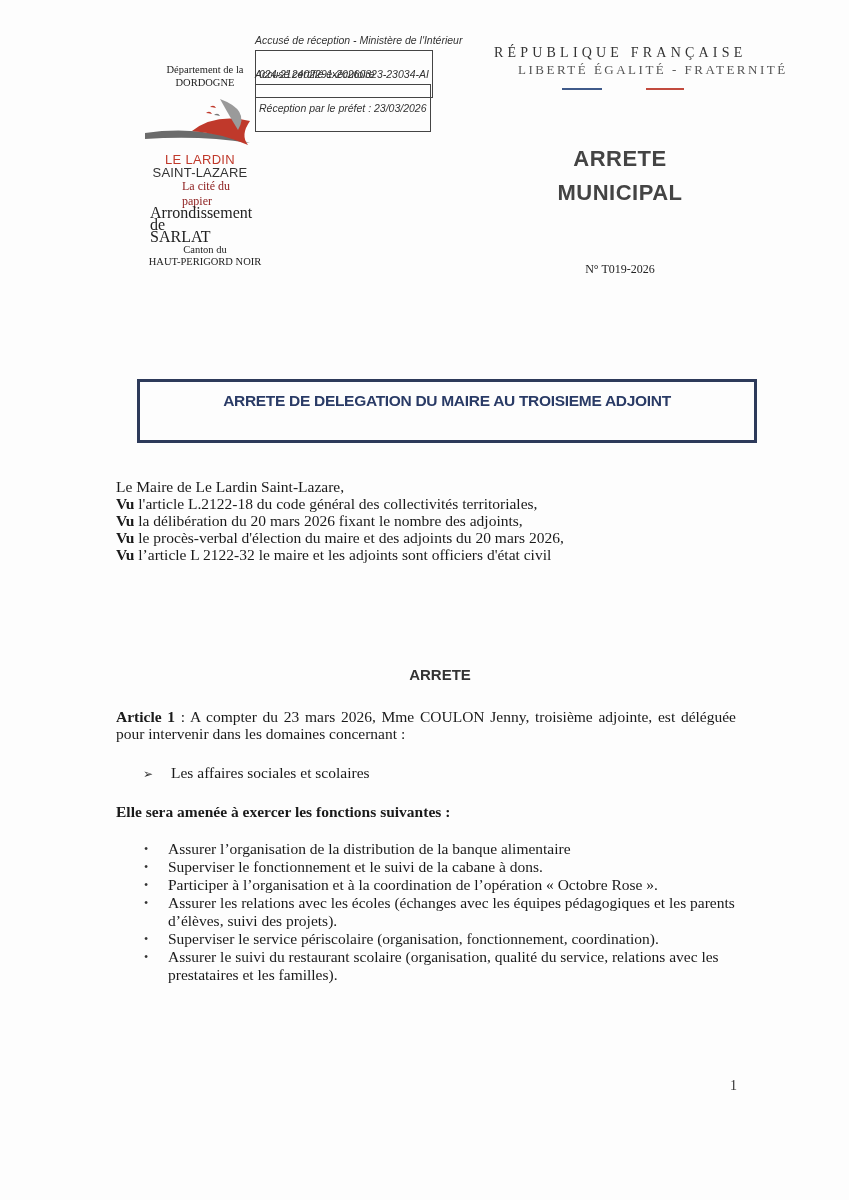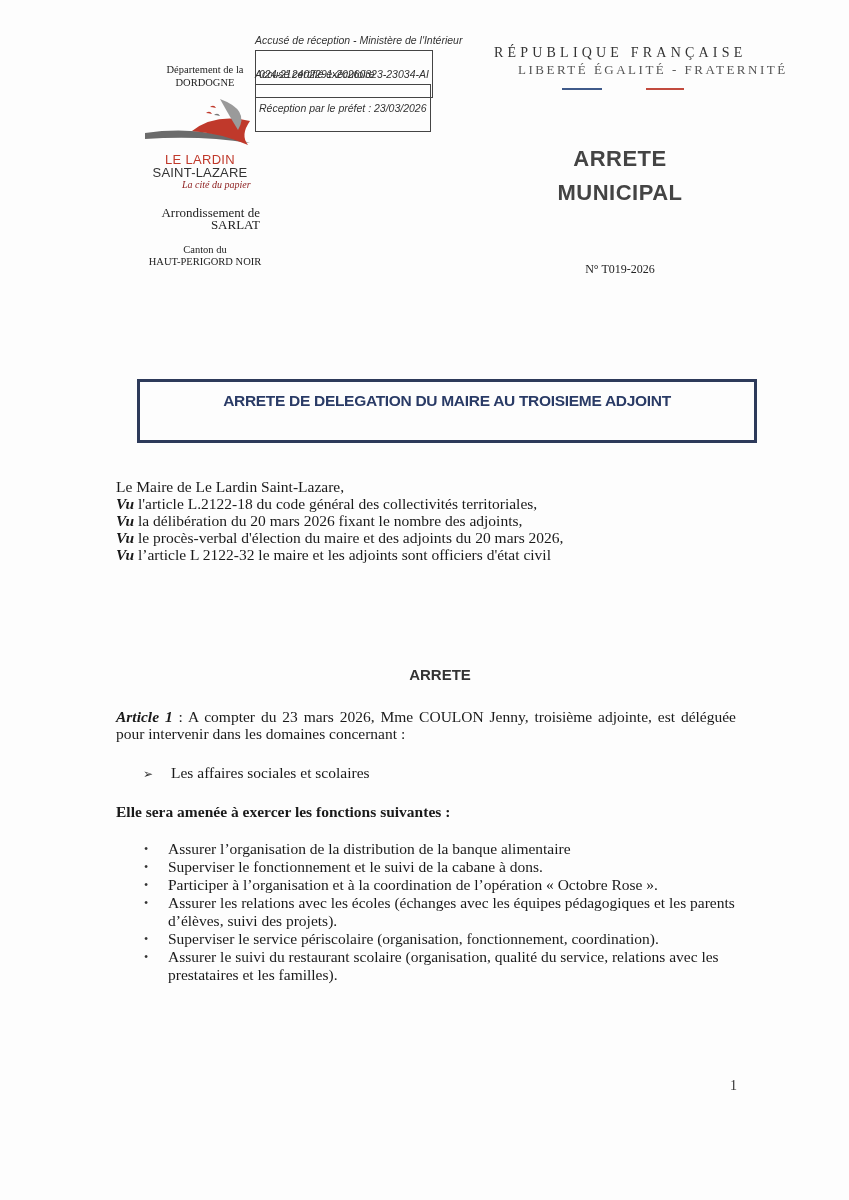--- a/index.html
+++ b/index.html
@@ -6,22 +6,22 @@
   body { width: 849px; height: 1200px; position: relative; overflow: hidden; color: #1a1a1a; }
   .page { position: absolute; left: 0; top: 0; width: 849px; height: 1200px; background: #fdfdfd; }
   .serif { font-family: "Liberation Serif", "DejaVu Serif", serif; }
   .sans { font-family: "Liberation Sans", "DejaVu Sans", sans-serif; }
 
   
   .dept { position: absolute; left: 150px; top: 63px; width: 110px; text-align: center; font-size: 10.5px; line-height: 13px; color: #222; }
   .logo { position: absolute; left: 140px; top: 95px; width: 125px; height: 95px; }
   .logo-text1 { position: absolute; left: 140px; top: 152px; width: 120px; text-align: center; font-size: 13px; color: #c0392b; letter-spacing: 0.3px; }
   .logo-text2 { position: absolute; left: 140px; top: 165px; width: 120px; text-align: center; font-size: 13px; color: #333; letter-spacing: 0.2px; }
-  .logo-tag { position: absolute; left: 182px; top: 179px; width: 80px; font-size: 10px; font-style: italic; color: #8b1a1a; }
-  .arrond { position: absolute; left: 150px; top: 207px; width: 110px; text-align: right; font-size: 13px; line-height: 12px; color: #222; }
+  .logo-tag { position: absolute; left: 182px; top: 179px; width: 80px; font-size: 12px; color: #8b1a1a; }
+  .arrond { position: absolute; left: 150px; top: 207px; width: 110px; text-align: left; font-size: 16px; line-height: 12px; color: #222; }
   .canton { position: absolute; left: 140px; top: 244px; width: 130px; text-align: center; font-size: 10.5px; line-height: 12px; color: #222; }
 
   
   .stamp { position: absolute; left: 255px; top: 32px; font-size: 10.5px; color: #333; }
   .stamp-line { height: 17px; line-height: 17px; white-space: nowrap; font-style: italic; }
   .stamp-box { display: inline-block; border: 1px solid #444; padding: 16px 3px; height: 14px; line-height: 14px; margin: 1px 0 1px 0; }
 
   
   .rf { position: absolute; left: 494px; top: 45px; font-size: 14px; letter-spacing: 4.2px; color: #333; }
   .rf-motto { position: absolute; left: 518px; top: 62px; font-size: 13px; letter-spacing: 2.5px; color: #555; }
@@ -35,21 +35,21 @@
 
   
   .subject-box { position: absolute; left: 137px; top: 379px; width: 614px; height: 58px; border: 3px solid #2d3a5a; }
   .subject-text { position: absolute; left: 0; right: 0; top: 10px; text-align: center; font-size: 15.5px; font-weight: bold; color: #2a3b66; letter-spacing: -0.3px; }
 
   
   .body { position: absolute; left: 116px; width: 620px; font-size: 15.5px; line-height: 17px; color: #1a1a1a; }
   .preamble { top: 478px; }
   .preamble p { margin: 0; }
   .justify { text-align: justify; }
-  b { font-weight: bold; font-style: italic; }
+  b { font-weight: bold; }
 
   .arrete-heading { position: absolute; left: 380px; top: 666px; width: 120px; text-align: center; font-size: 15px; font-weight: bold; color: #333; }
 
   .article { top: 708px; }
   .article p { margin: 0; }
 
   .domain { position: absolute; left: 143px; top: 764px; font-size: 15.5px; }
   .domain .arrow { display: inline-block; width: 28px; font-size: 12px; color: #333; }
 
   .intro2 { position: absolute; left: 116px; top: 803px; font-size: 15.5px; font-weight: bold; }

